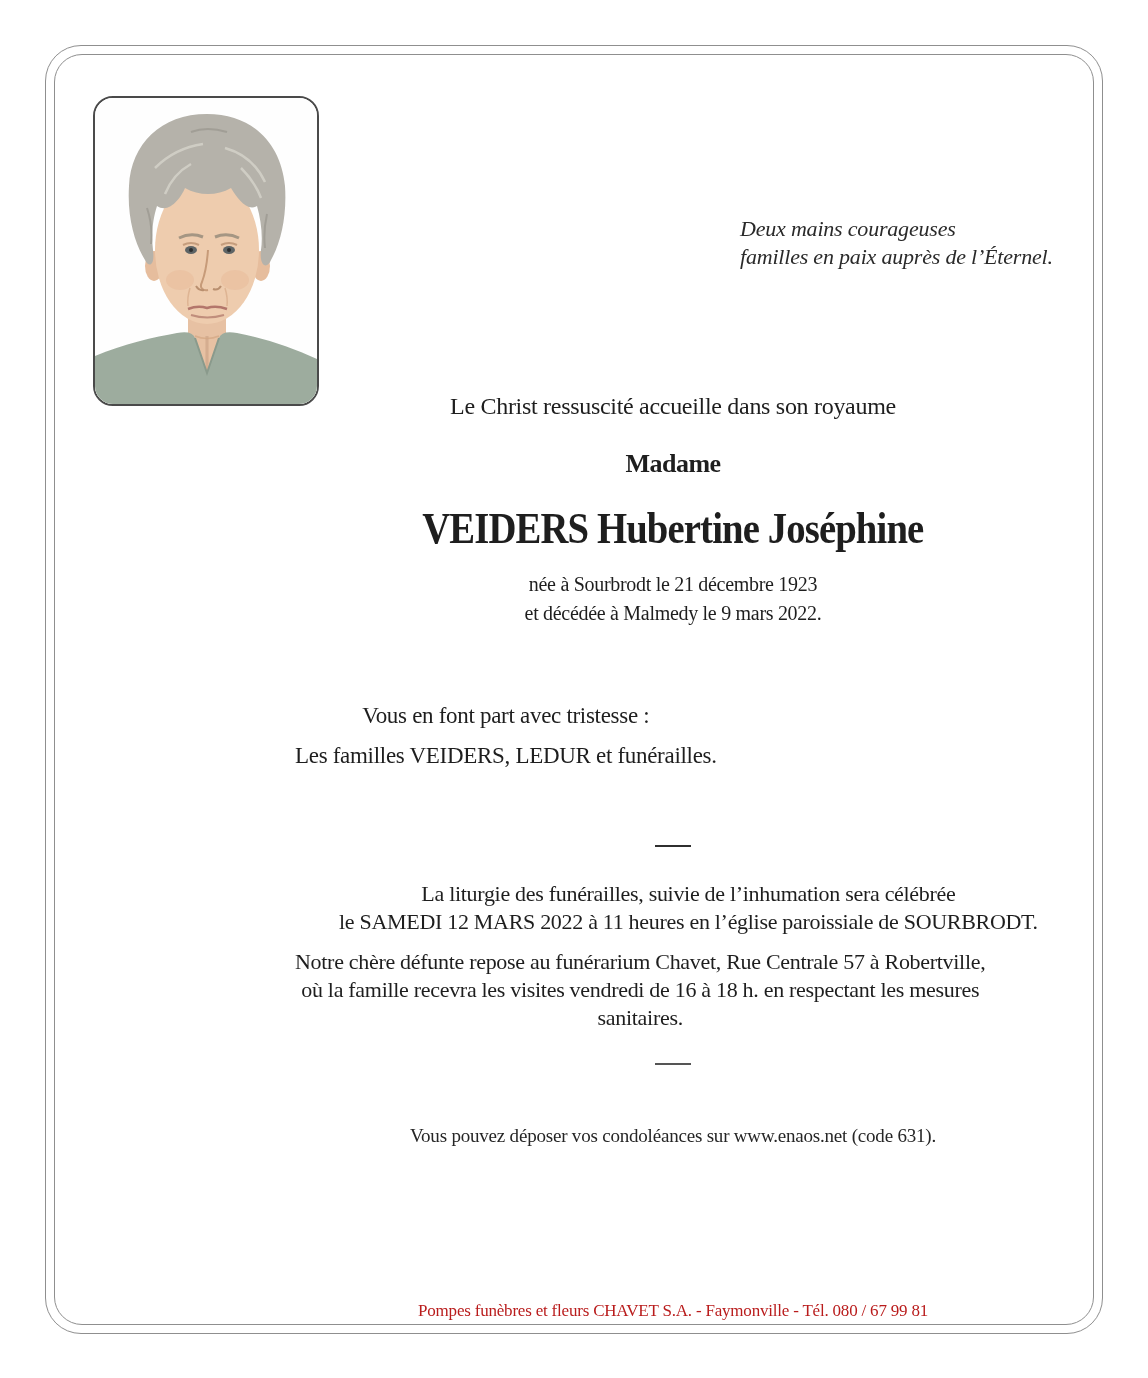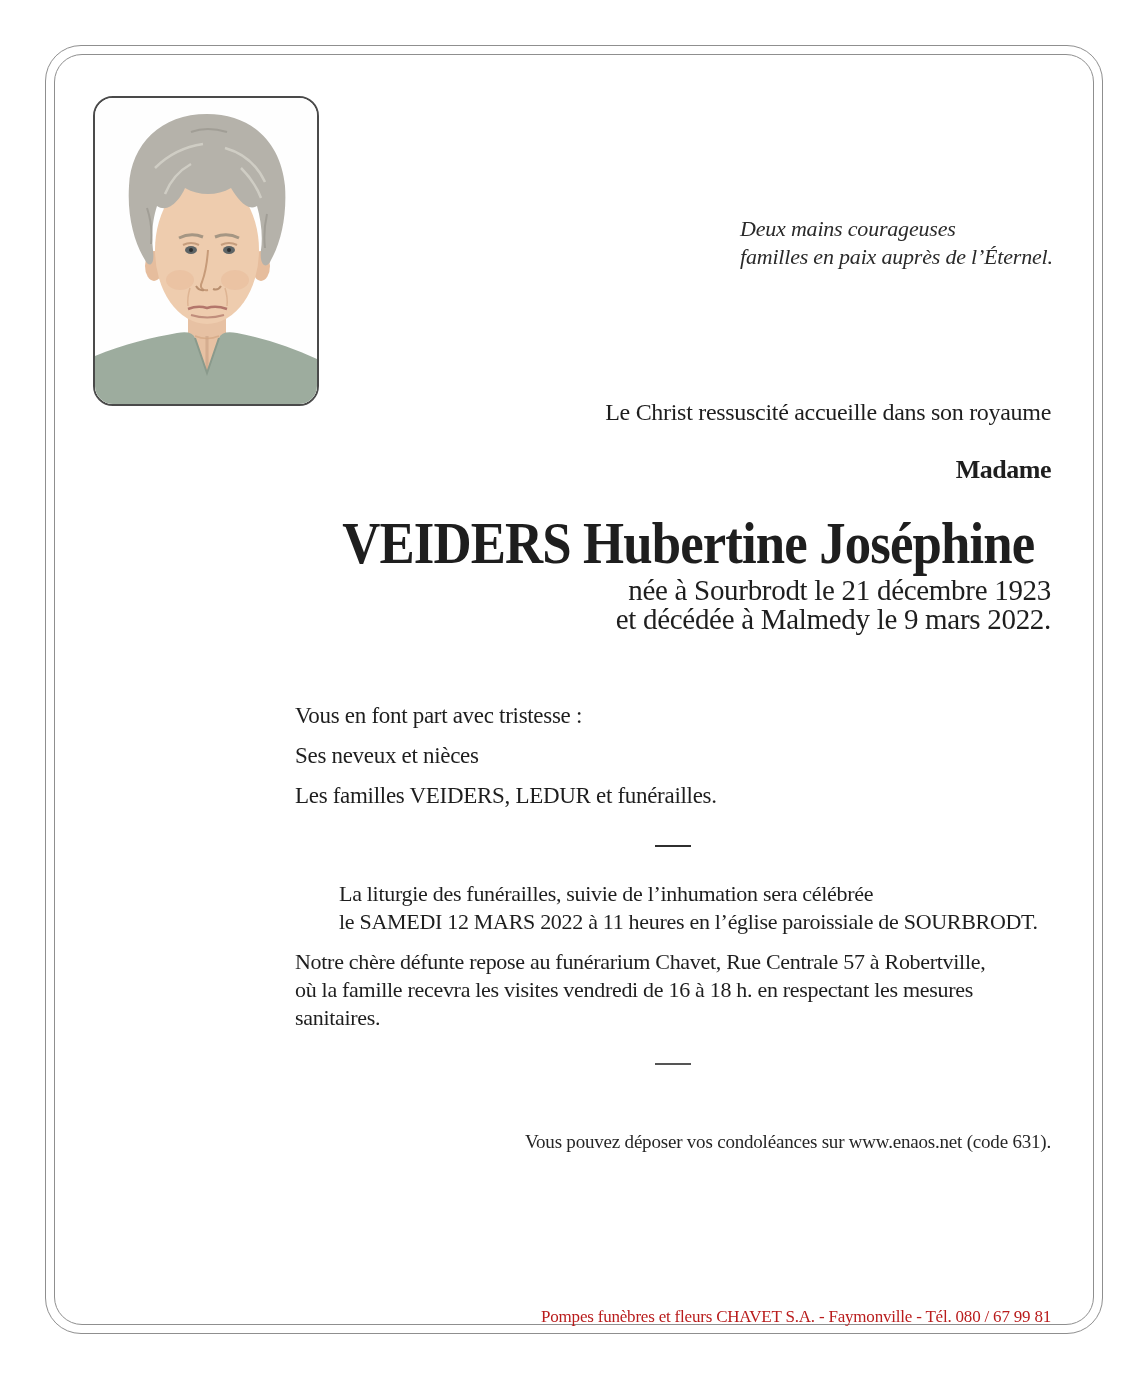--- a/index.html
+++ b/index.html
@@ -43,33 +43,32 @@
     font-style: italic;
     font-size: 22px;
     line-height: 28px;
     color: #2a2a2a;
     letter-spacing: -0.2px;
   }
   .col-center {
     position: absolute;
     left: 295px;
     width: 756px;
-    text-align: right;
-    margin-top: 6px;
+    text-align: center;
   }
   .col-left {
     position: absolute;
     left: 295px;
-    text-align: left;
+    text-align: center;
   }
   .intro { top: 393px; font-size: 24px; letter-spacing: -0.3px; }
   .honorific { top: 449px; font-size: 26px; font-weight: bold; letter-spacing: -0.5px; }
-  .deceased-name { top: 503px; font-size: 60px; font-weight: bold; white-space: nowrap; }
+  .deceased-name { top: 503px; font-size: 44px; font-weight: bold; white-space: nowrap; }
   .deceased-name .condense { display: inline-block; transform: scaleX(0.88); transform-origin: center; letter-spacing: -1px; }
-  .birth-death { top: 570px; font-size: 29px; line-height: 29px; letter-spacing: -0.3px; }
+  .birth-death { top: 570px; font-size: 20px; line-height: 29px; letter-spacing: -0.3px; }
   .announce { top: 696px; font-size: 23px; line-height: 40px; letter-spacing: -0.3px; }
   .ceremony { top: 880px; font-size: 22px; line-height: 28px; letter-spacing: -0.3px; margin-left: 44px; }
   .repose { top: 948px; font-size: 22px; line-height: 28px; letter-spacing: -0.3px; }
   .divider {
     position: absolute;
     left: 655px;
     width: 36px; height: 0;
     border-top: 2px solid #2f2f2f;
   }
   .divider-1 { top: 845px; }
@@ -144,21 +143,20 @@
     <span class="condense">VEIDERS Hubertine Joséphine</span>
   </div>
 
   <div class="col-center birth-death">
     <div>née à Sourbrodt le 21 décembre 1923</div>
     <div>et décédée à Malmedy le 9 mars 2022.</div>
   </div>
 
   <div class="col-left announce">
     <div>Vous en font part avec tristesse :</div>
-    <div>Ses neveux et nièces</div>
     <div>Les familles VEIDERS, LEDUR et funérailles.</div>
   </div>
 
   <div class="divider divider-1"></div>
 
   <div class="col-left ceremony">
     <div>La liturgie des funérailles, suivie de l’inhumation sera célébrée</div>
     <div>le SAMEDI 12 MARS 2022 à 11 heures en l’église paroissiale de SOURBRODT.</div>
   </div>
 

